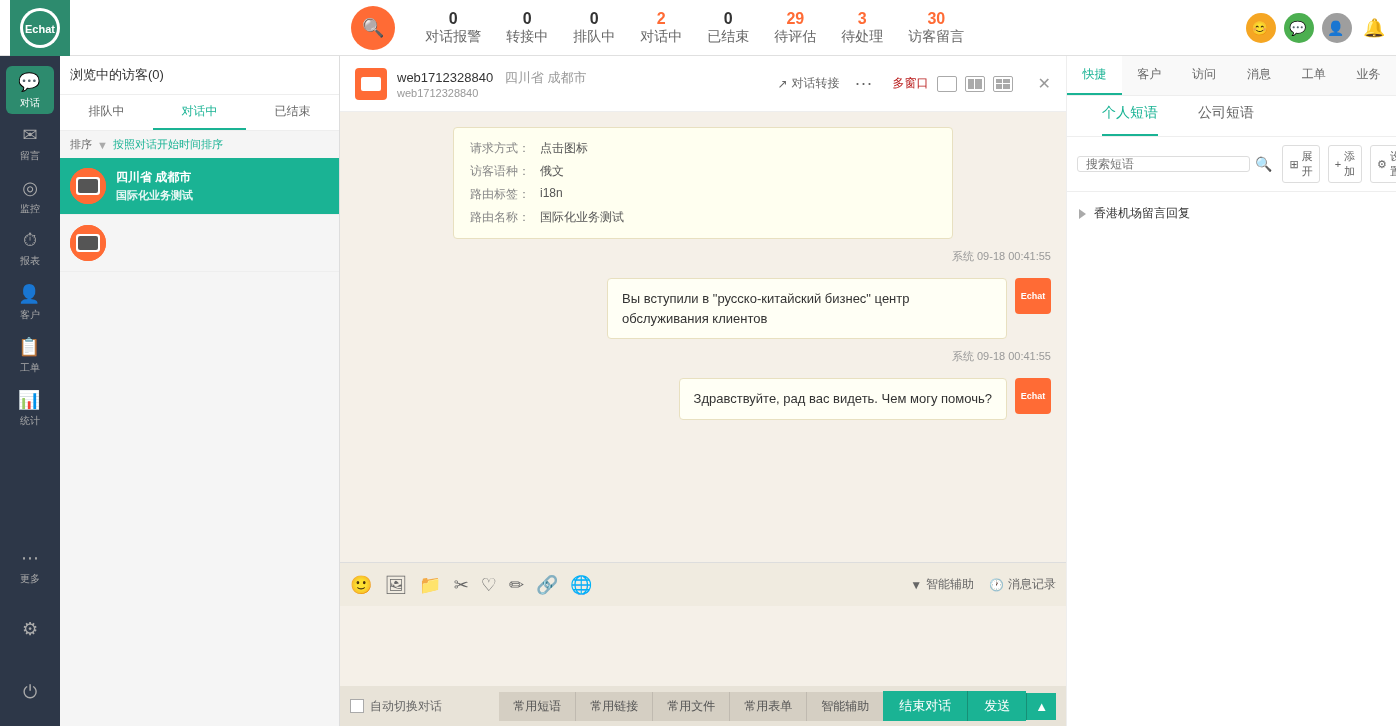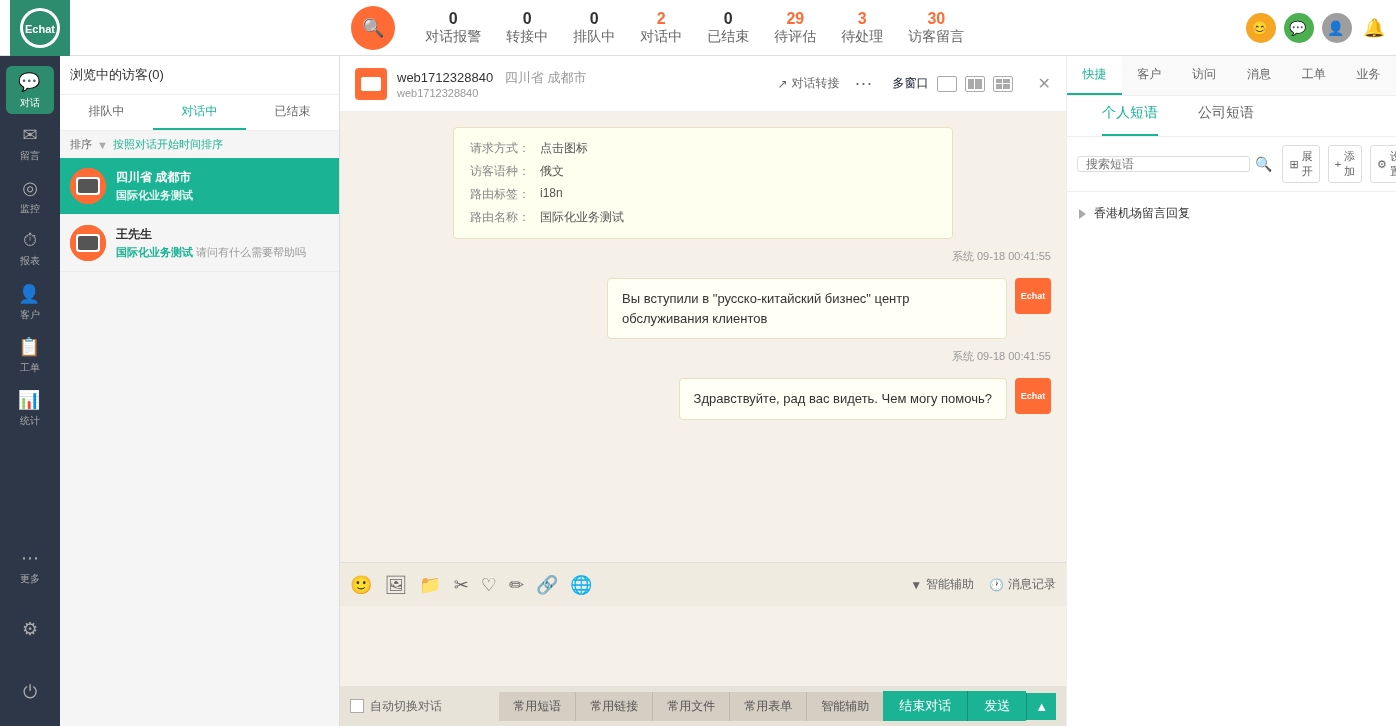--- a/index.html
+++ b/index.html
@@ -264,21 +264,21 @@
       gap: 4px;
       font-size: 12px;
       color: #666;
       cursor: pointer;
     }
     .multi-window {
       display: flex;
       align-items: center;
       gap: 8px;
       font-size: 12px;
-      color: #0f172a;
+      color: #b91c1c;
     }
     .window-icon {
       width: 20px;
       height: 16px;
       border: 1px solid #aaa;
       border-radius: 2px;
       cursor: pointer;
     }
     .more-btn { font-size: 18px; color: #666; cursor: pointer; }
 
@@ -702,27 +702,20 @@
           </div>
         </div>
       </div>
 
       <div class="conv-item">
         <div class="conv-avatar">
           <div style="background:#ff6b35; width:36px; height:36px; border-radius:50%; display:flex; align-items:center; justify-content:center;">
             <div class="conv-avatar-inner">
               <div class="conv-avatar-screen"></div>
             </div>
-          </div>
-        </div>
-        <div class="conv-info">
-          <div class="conv-name">王先生</div>
-          <div class="conv-sub">
-            <span class="tag">国际化业务测试</span>
-            <span> 请问有什么需要帮助吗</span>
           </div>
         </div>
       </div>
     </div>
   </div>
 
   <div class="chat-area">
 
     <div class="chat-header">
       <div class="chat-header-avatar">

